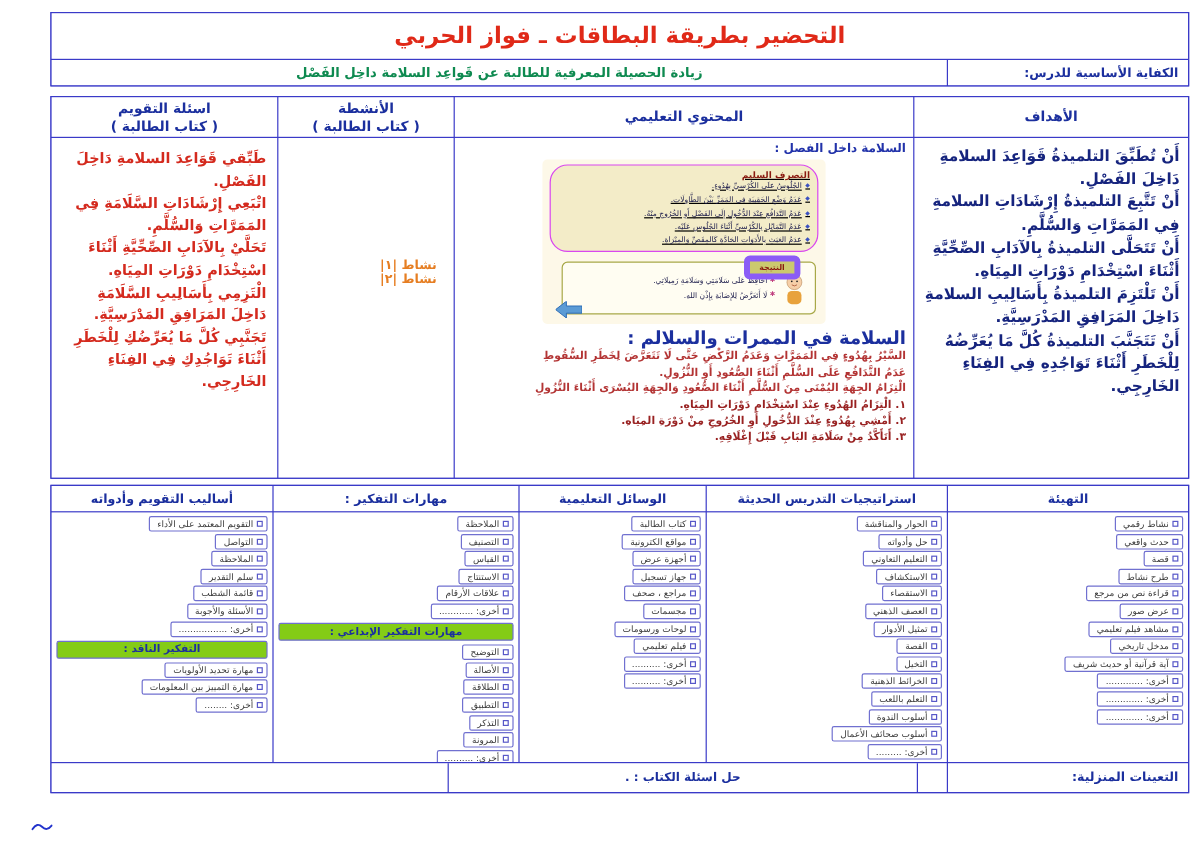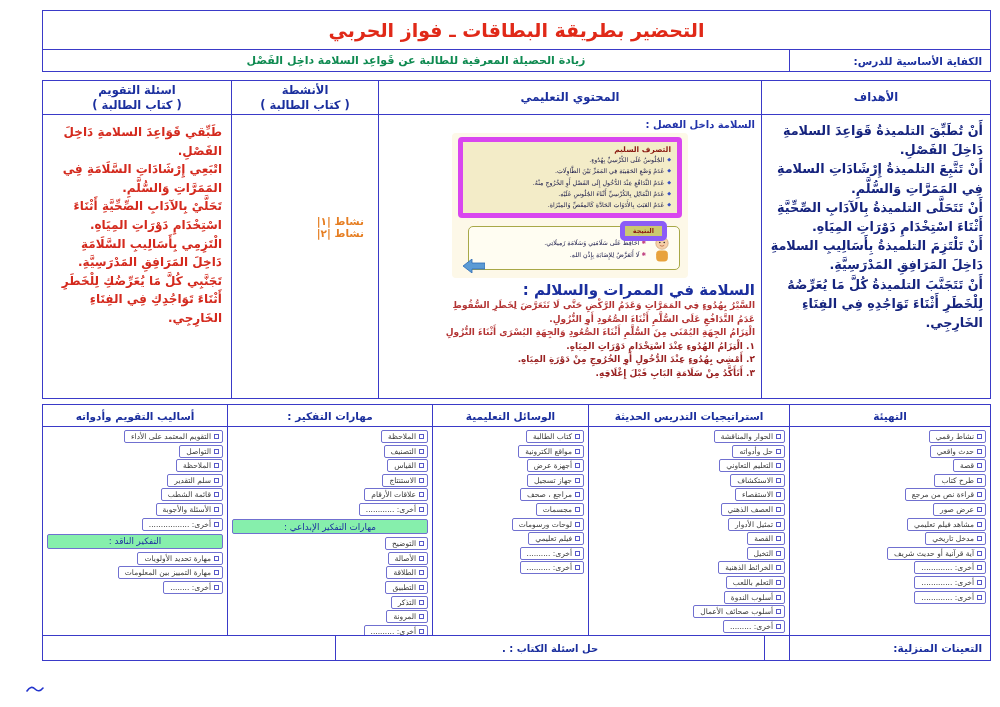--- a/index.html
+++ b/index.html
@@ -29,21 +29,21 @@
 
   .content-cell { padding:4px 6px; overflow:hidden; }
   .content-label { color:#2233aa; font-size:10px; font-weight:bold; }
   .corridors-title { color:#1b2f9e; font-weight:bold; font-size:15px; margin-top:3px; }
   .red-line { color:#b33434; font-size:9px; font-weight:bold; line-height:1.5; text-align:right; }
   .bath-title { color:#8a2020; font-weight:bold; font-size:10px; margin-top:3px; }
   .dark .red-line { color:#992222; }
 
   
   .figure { width:236px; margin:3px auto 2px; background:#fdf8e8; border-radius:4px; padding:4px 6px 8px; }
-  .fig-box1 { border:5px solid #d946ef; background:#f3ecc8; border-radius:4px; padding:3px 6px; }
+  .fig-box1 { border:1px solid #d946ef; background:#f3ecc8; border-radius:15px; padding:3px 6px;text-decoration:underline; }
   .fig-box1-title { color:#8a1a10; font-weight:bold; font-size:7.5px; margin-bottom:1px; }
   .fig-item { font-size:6.3px; color:#1a1a4a; display:flex; gap:3px; line-height:1.55; text-align:right; }
   .diamond { color:#3a50c0; font-size:5px; line-height:1.9; }
   .fig-box2 { position:relative; margin:8px 2px 0 10px; border:1px solid #a8a848; background:#fffdf2;
               border-radius:5px; padding:7px 6px 5px; display:flex; gap:5px; align-items:center; min-height:38px; }
   .fig-tab { position:absolute; top:-6px; right:12px; background:#cbc96e; border:5px solid #8b5cf6; border-radius:5px;
              color:#8a1a10; font-size:6.5px; font-weight:bold; padding:0 8px; line-height:10px; }
   .kid { width:22px; height:30px; flex:0 0 auto; }
   .fig-res { font-size:6.3px; color:#1a1a4a; display:flex; gap:2px; line-height:1.7; }
   .star { color:#c04080; font-size:5.5px; }
@@ -51,29 +51,29 @@
 
   
   .skillgrid { grid-template-columns:200px 200px 155px 204px 1fr; grid-template-rows:21px 208px 24px; }
   .sk-head { background:#f5e0de; color:#1b2f9e; font-weight:bold; font-size:10.5px;
              display:flex; align-items:center; justify-content:center; text-align:left; }
   .sk-body { padding:3px 4px; display:flex; flex-direction:column; gap:1.6px; align-items:flex-start; overflow:hidden; }
   .list { display:flex; flex-direction:column; gap:1.6px; align-items:flex-start; max-width:100%; }
   .ck { display:flex; align-items:center; gap:3px; border:1px solid #7070d0; border-radius:2px; background:#fff;
         padding:1px 3px 1px 6px; font-size:7.5px; color:#3a3a3a; line-height:1.2; width:max-content; max-width:100%; }
   .ck .box { width:5px; height:5px; border:1px solid #5858c8; flex:0 0 auto; background:#fff; }
-  .sk-sub { align-self:stretch; background:#86efac; border:1px solid #7070d0; border-radius:2px; color:#1b2f9e;
-            font-weight:normal; font-size:8.8px; text-align:center; padding:1.5px 2px; margin:1.5px 0; }
+  .sk-sub { align-self:stretch; background:#84cc16; border:1px solid #7070d0; border-radius:2px; color:#1b2f9e;
+            font-weight:bold; font-size:8.8px; text-align:center; padding:1.5px 2px; margin:1.5px 0; }
 
   
   .hw-label { background:#f5e0de; color:#1b2f9e; font-weight:bold; font-size:10.5px;
               display:flex; align-items:center; padding:0 8px; }
   .hw-rest { grid-column:2 / -1; display:flex; align-items:stretch; }
   .hw-gap { width:24px; }
-  .hw-center { width:430px; border-right:1px solid #3a3ac8; border-left:1px solid #3a3ac8;
+  .hw-center { width:392px; border-right:1px solid #3a3ac8; border-left:1px solid #3a3ac8;
                display:flex; align-items:center; justify-content:center;
                color:#1b2f9e; font-weight:bold; font-size:10px; }
   .hw-fill { flex:1; }
 
   .pen-mark { position:absolute; left:26px; top:684px; }
 </style>
 </head>
 <body>
 
 <div class="page">
@@ -221,21 +221,21 @@
               <span>حدث واقعي</span>
             </div>
 
             <div class="ck">
               <span class="box"></span>
               <span>قصة</span>
             </div>
 
             <div class="ck">
               <span class="box"></span>
-              <span>طرح كتاب</span>
+              <span>طرح نشاط</span>
             </div>
 
             <div class="ck">
               <span class="box"></span>
               <span>قراءة نص من مرجع</span>
             </div>
 
             <div class="ck">
               <span class="box"></span>
               <span>عرض صور</span>

